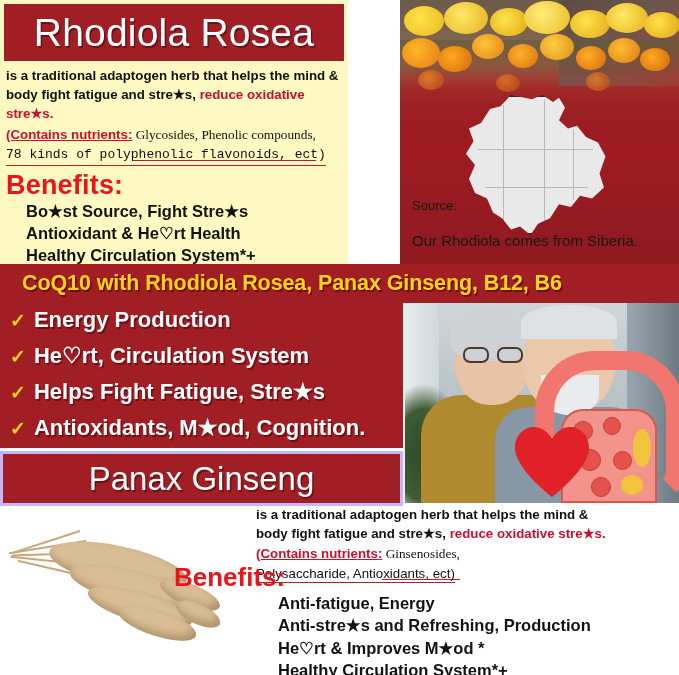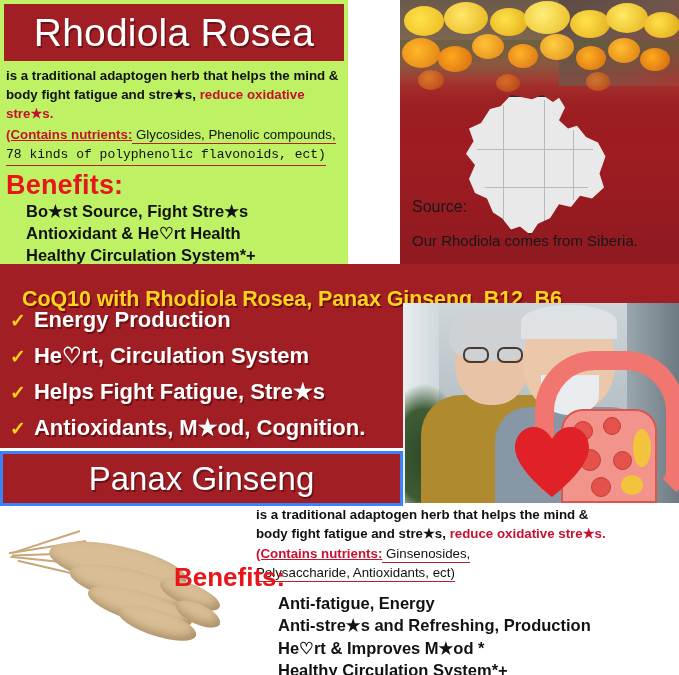--- a/index.html
+++ b/index.html
@@ -15,37 +15,37 @@
   .banner {
     background: #A01E24;
     color: #fff;
     display: flex; align-items: center; justify-content: center;
     text-shadow: 1.5px 1.5px 0 rgba(0,0,0,0.35);
   }
 
   
   .rhodiola-panel {
     position: absolute; left: 0; top: 0; width: 348px; height: 264px;
-    background: #bef264;
+    background: #fef9c3;
   }
   .rho-title-wrap { padding: 4px 4px 0 4px; }
   .rho-title {
     height: 57px;
     font-size: 39px; font-weight: 400; letter-spacing: .2px;
   }
   .rho-body {
     padding: 6px 4px 0 6px;
     color: #111; font-size: 13.3px; font-weight: bold; line-height: 1.42;
   }
   .rho-body .red { color: #C8102E; }
   .rho-line3 { margin-top: 2px; font-weight: bold; }
   .nutr-label { color: #C8102E; font-weight: bold; text-decoration: underline; }
   .nutr-val {
     color: #111; font-weight: 400; font-size: 13.3px;
-    border-bottom: 1.6px solid #B3202A; padding-bottom: 1px;
+    border-bottom: 1.6px solid #B3202A; padding-bottom: 18px; font-family: Liberation Serif, serif;
   }
   .rho-line4 {
     font-weight: 400; font-size: 13px; color: #111;
     display: inline-block;
     border-bottom: 1.6px solid #B3202A; padding-bottom: 1px; font-family: Liberation Mono, monospace;
   }
   .benefits-head {
     color: #E8151B; font-size: 27px; font-weight: bold;
     margin: 4px 0 0 6px; letter-spacing: .2px;
   }
@@ -113,38 +113,37 @@
   .pin-stem {
     position:absolute; left:3px; bottom:-1px; width:11px; height:5px;
     border:1.6px solid #141414; border-radius:50%; background:transparent;
   }
   .pin-label {
     font-family: "Liberation Sans", sans-serif;
     font-size: 16.5px; font-weight: bold; color: #1a1a1a; letter-spacing: .5px;
   }
   .source-label {
     position:absolute; left:12px; top:198px;
-    font-size: 16px; color:#181818;
+    font-size: 13px; color:#181818;
   }
   .source-text {
     position:absolute; left:12px; top:232px;
     font-size: 15px; color:#181818;
   }
 
   
   .mid-panel {
     position: absolute; left: 0; top: 264px; width: 679px; height: 184px;
     background: #A01E24;
   }
   .mid-title {
     position:absolute; left: 22px; top: 7px;
     color: #FFD21E; font-size: 21.5px; font-weight: bold;
     text-shadow: 1.5px 1.5px 0 rgba(60,0,0,.55);
     letter-spacing: -.1px;
-    margin-top: 16px;
   }
   .mid-list {
     position:absolute; left: 10px; top: 38px; width: 400px;
     list-style:none;
   }
   .mid-list li {
     display:flex; align-items:center; gap:8px;
     height: 36px;
     color:#fff; font-size: 22px; font-weight:bold;
     text-shadow: 1.5px 1.5px 0 rgba(60,0,0,.5);
@@ -197,21 +196,21 @@
     position:absolute; right:22px; top:106px; width:96px; height:94px;
     background:#F2938C; border-radius: 22px 22px 0 0;
     border: 2px solid #d8564e;
   }
   .rbc { position:absolute; border-radius:50%; background:#E5524B; border:1.6px solid #c03f39; }
   .plaque { position:absolute; background:#F2C33C; border-radius:50%; }
 
   
   .panax-banner-wrap {
     position:absolute; left:0; top:451px; width:403px; height:55px;
-    padding: 3px; background:#3b82f6;
+    padding: 3px; background:#c4b5fd;
   }
   .panax-banner {
     width:100%; height:100%;
     font-size: 33px; font-weight:400;
   }
 
   
   .ginseng-img {
     position:absolute; left:8px; top:512px; width:250px; height:150px;
   }

